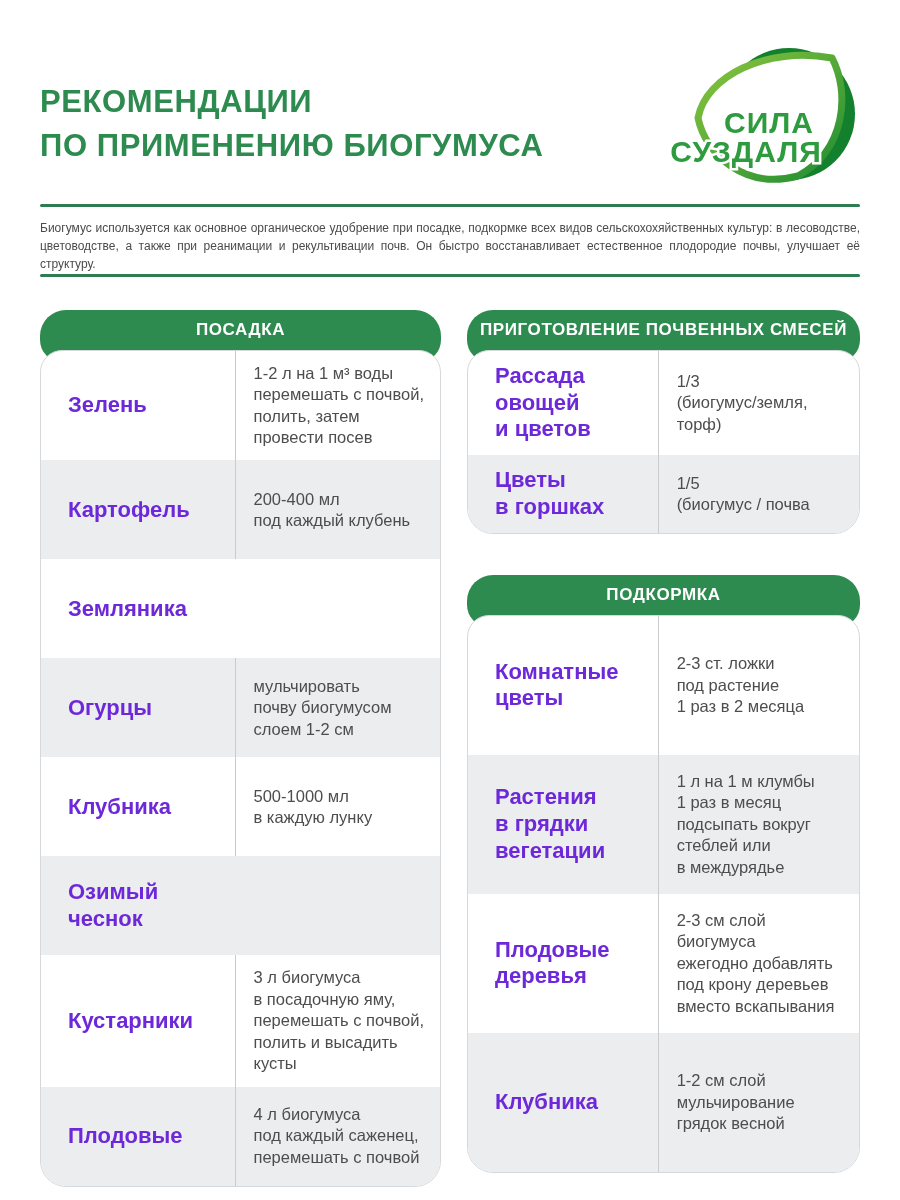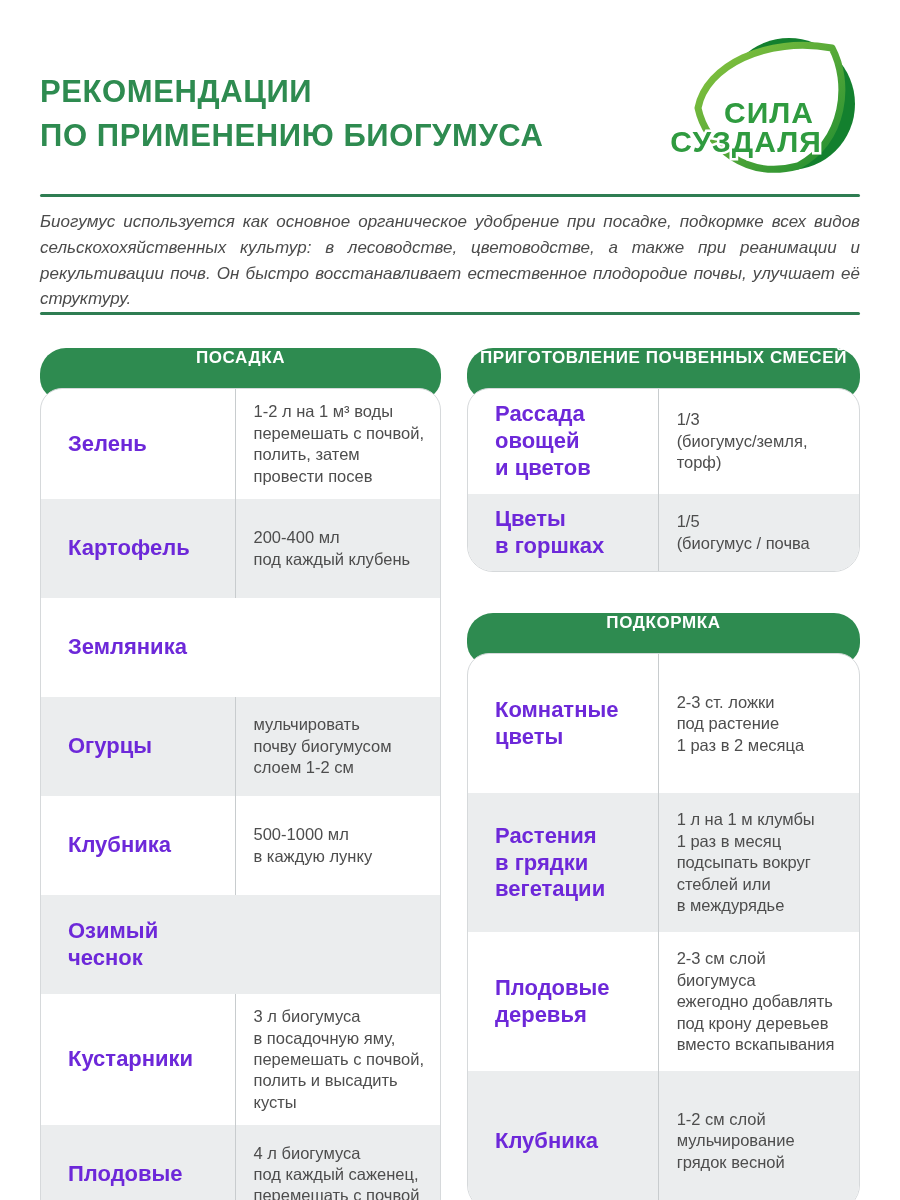--- a/index.html
+++ b/index.html
@@ -1,40 +1,40 @@
 <!DOCTYPE html>
 <html><head>
 <meta charset="utf-8">
 <style>
   html,body{margin:0;padding:0;background:#ffffff;}
   body{width:900px;height:1200px;font-family:"Liberation Sans",sans-serif;-webkit-font-smoothing:antialiased;}
   .page{position:relative;width:900px;height:1200px;overflow:hidden;background:#ffffff;}
 
   
-  .page-header{position:relative;height:194px;}
+  .page-header{position:relative;height:194px;margin-top:10px;}
   .title{position:absolute;left:40px;top:70px;font-size:31px;font-weight:700;
          color:#2e8b50;letter-spacing:.6px;line-height:44px;}
   .logo-svg{position:absolute;left:648px;top:28px;}
 
   
   .rule{height:3px;background:#2e7d52;margin:0 40px;border-radius:2px;}
 
   
-  .intro{margin:12px 40px 0;font-size:17px;line-height:1.52;color:#4b4b4b;
-         text-align:justify;white-space:normal;font-style:italic;}
+  .intro{margin:12px 40px 0;font-size:12px;line-height:1.52;color:#4b4b4b;
+         text-align:justify;white-space:normal;}
 
   
   .columns{display:flex;gap:26px;margin:33px 40px 0;align-items:flex-start;}
   .col-left{width:401px;flex:none;}
   .col-right{flex:1;display:flex;flex-direction:column;gap:41px;}
 
   
   .gtable{width:100%;}
   .gtable-header{height:52px;background:#2e8b50;border-radius:26px 26px 22px 22px;
-    color:#ffffff;display:flex;align-items:flex-start;justify-content:center;
+    color:#ffffff;display:flex;align-items:center;justify-content:center;
     padding-bottom:12px;box-sizing:border-box;font-weight:700;font-size:17px;letter-spacing:.6px;}
   .gtable-body{margin-top:-12px;position:relative;background:#ffffff;
     border:1px solid #d6d9db;border-radius:22px 22px 26px 26px;overflow:hidden;}
   .grow{display:flex;}
   .grow:nth-child(even){background:#ebedee;}
   .gcell{box-sizing:border-box;white-space:pre-line;}
   .gcell-label{width:48.5%;display:flex;align-items:center;
     padding:12px 8px 12px 27px;font-weight:700;font-size:22px;line-height:1.22;color:#6d28d9;}
   .gcell-value{flex:1;border-left:1px solid #c8ccce;display:flex;align-items:center;
     padding:12px 10px 12px 18px;font-size:16.5px;line-height:1.3;color:#4d4d4d;}

